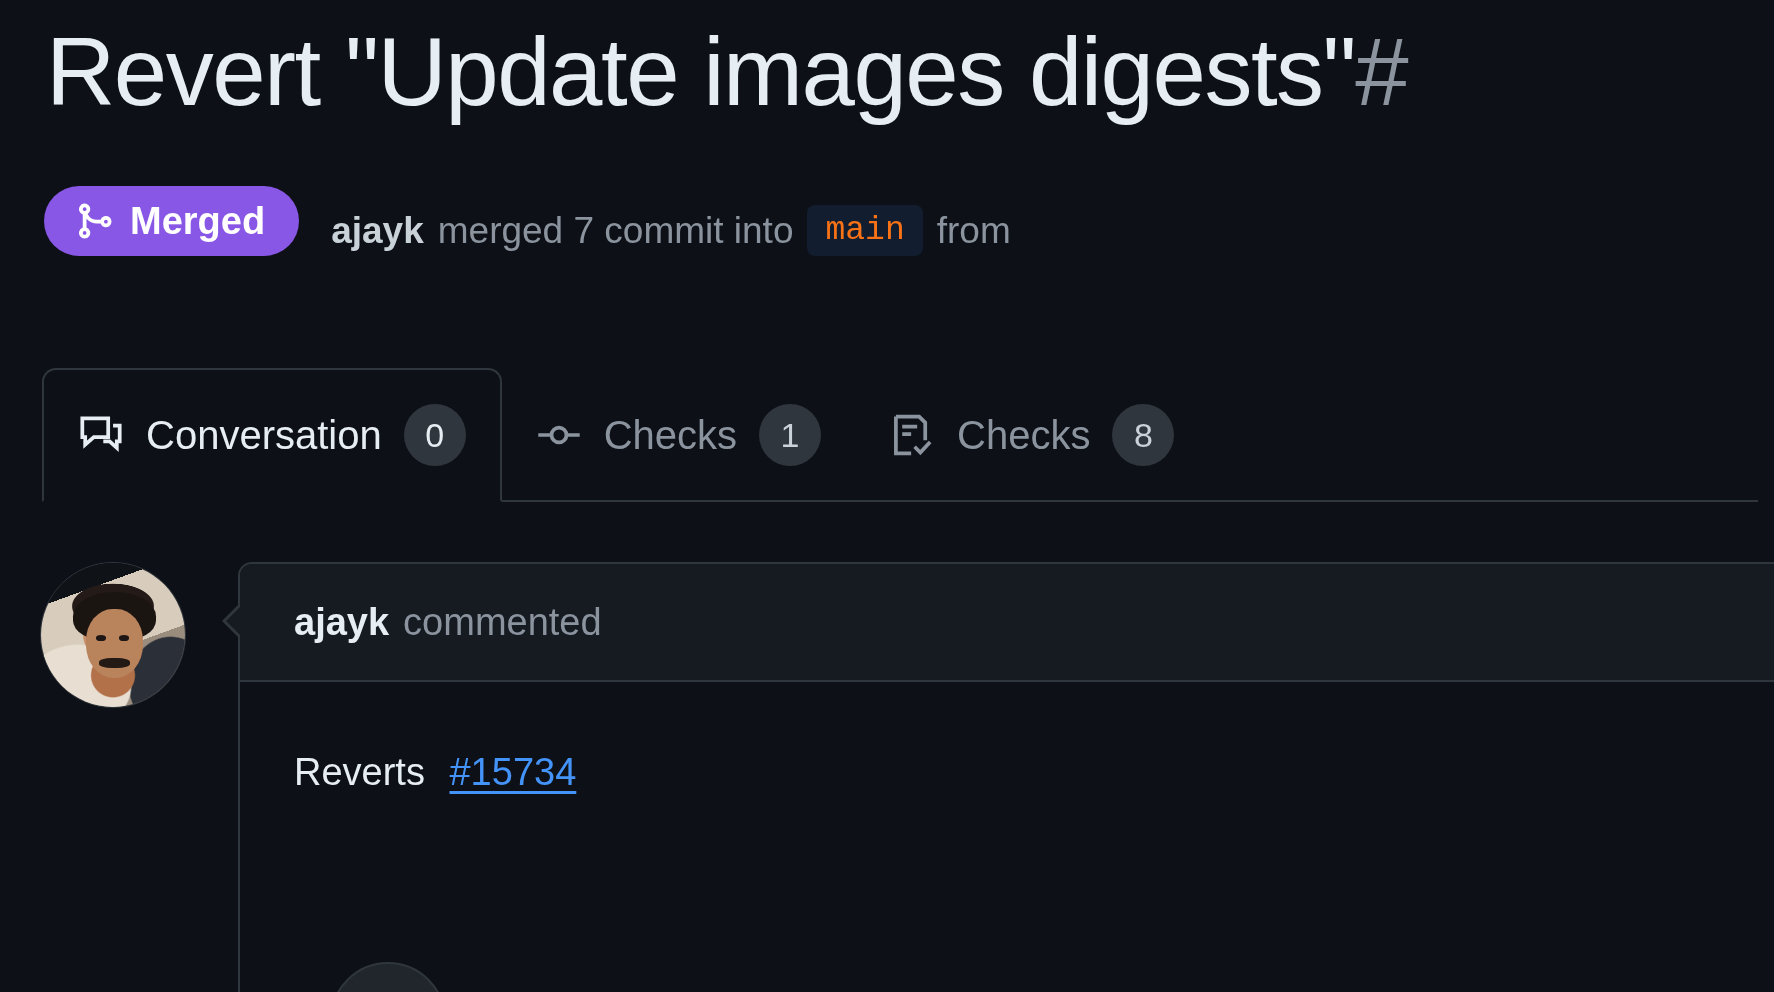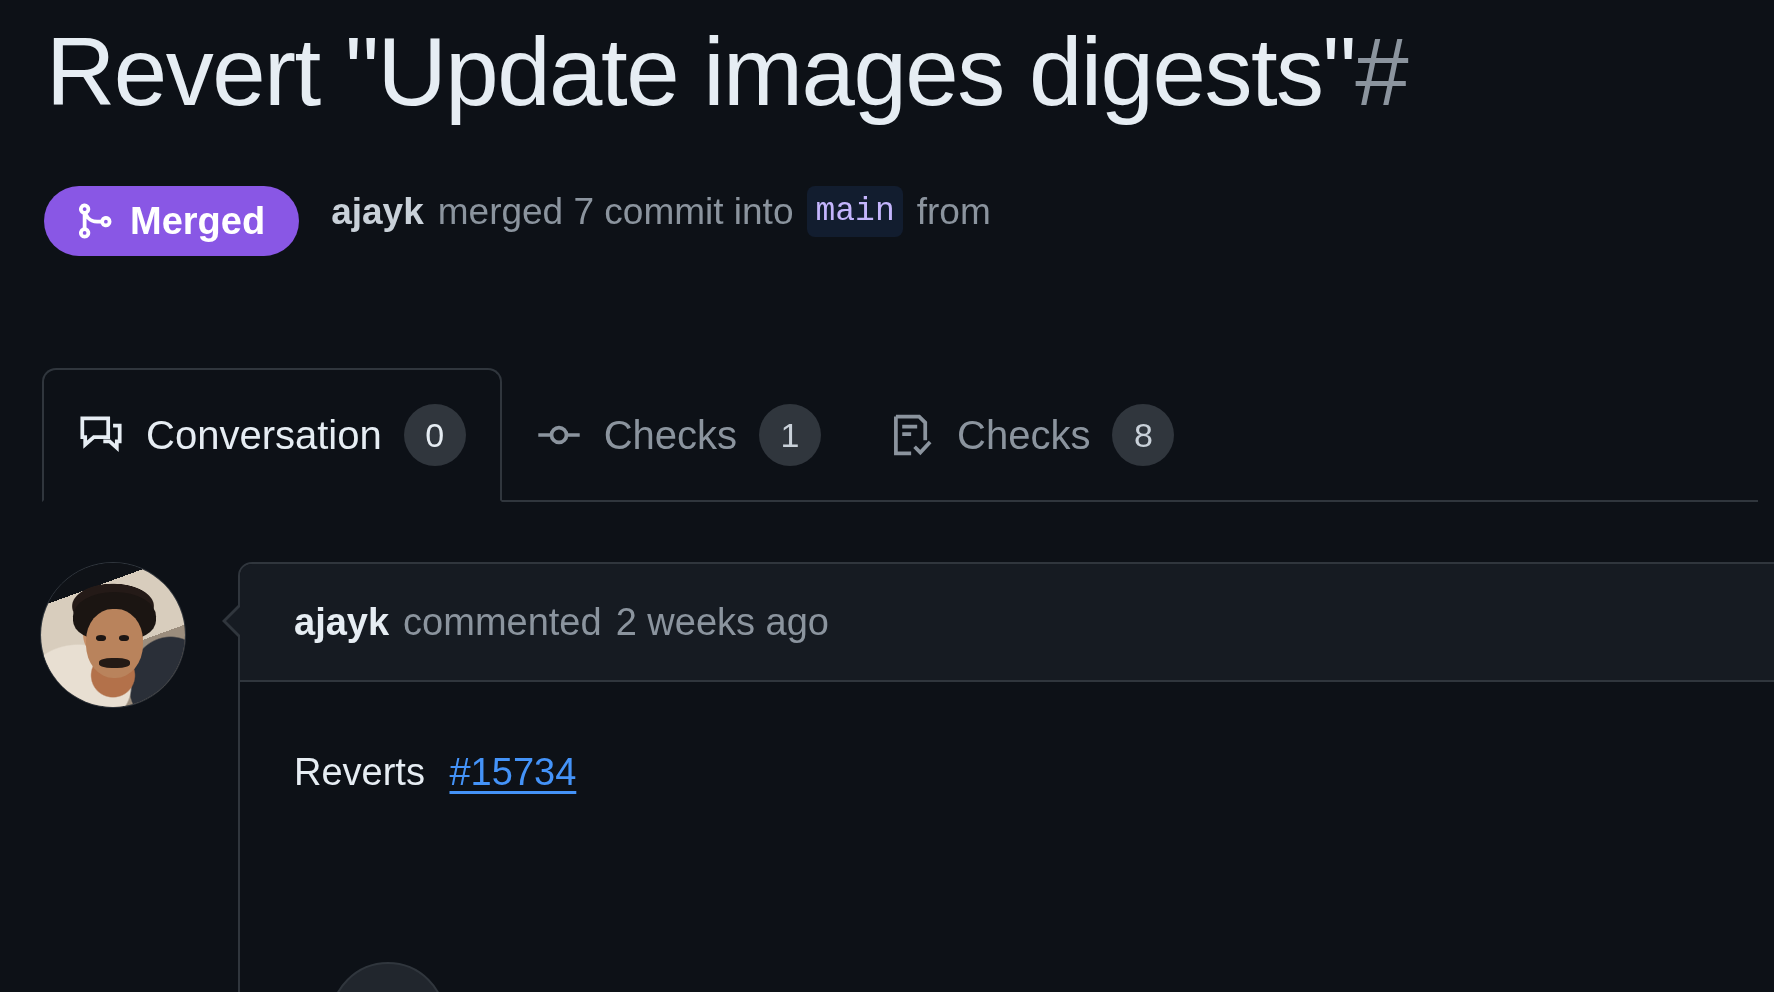--- a/index.html
+++ b/index.html
@@ -44,21 +44,21 @@
     color: #8b949e;
     font-weight: 300;
   }
 
   
   .status-row {
     position: absolute;
     left: 44px;
     top: 186px;
     display: flex;
-    align-items: flex-start;
+    align-items: flex-end;
     white-space: nowrap;
   }
 
   .state-badge {
     display: inline-flex;
     align-items: center;
     gap: 16px;
     background: #8957e5;
     color: #ffffff;
     border-radius: 999px;
@@ -79,25 +79,25 @@
     gap: 0;
   }
   .status-text .author {
     color: #c9d1d9;
     font-weight: 700;
   }
   .status-text .plain { color: #8b949e; }
   .branch-chip {
     display: inline-block;
     background: #121d2f;
-    color: #c4b5fd;
+    color: #f97316;
     font-family: "Liberation Mono", monospace;
     font-size: 33px;
     border-radius: 8px;
-    padding: 9px 8px;
+    padding: 9px 18px;
     line-height: 1;
     white-space: nowrap;
   }
   .sp { display: inline-block; width: 14px; }
 
   
   .tabbar {
     position: absolute;
     left: 42px;
     top: 368px;
@@ -362,21 +362,20 @@
 
   <div class="tail-outer"></div>
   <div class="tail-inner"></div>
 
   <div class="comment-box">
     <div class="comment-header">
       <span class="c-author">ajayk</span>
       <span class="sp"></span>
       <span>commented</span>
       <span class="sp"></span>
-      <span>2 weeks ago</span>
     </div>
     <div class="comment-body">
       <span>Reverts</span>
       <span class="sp"></span><a class="issue-link" href="#">#15734</a>
     </div>
   </div>
 
   <div class="next-avatar"></div>
 
 </div>

